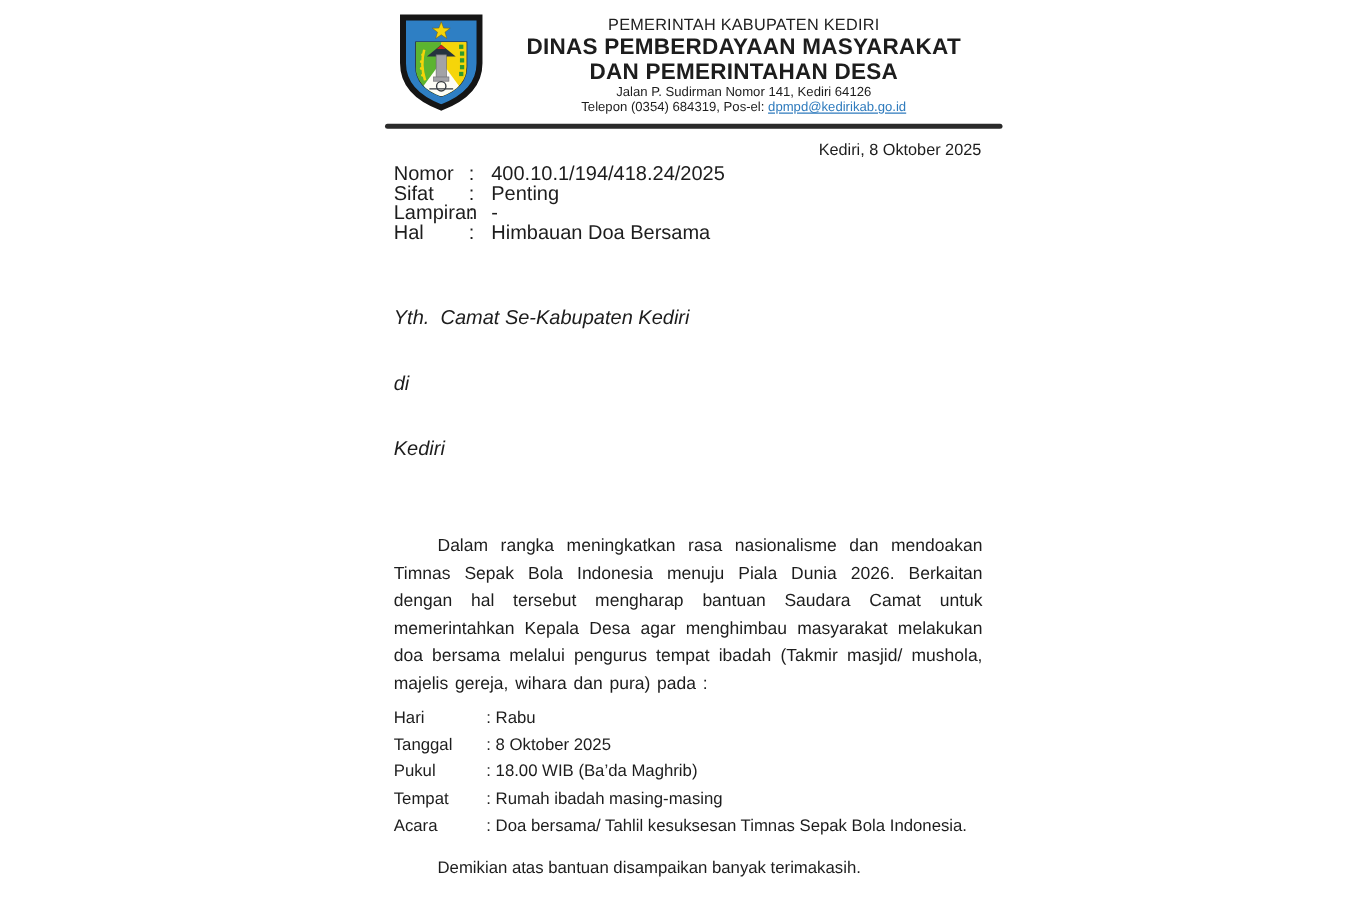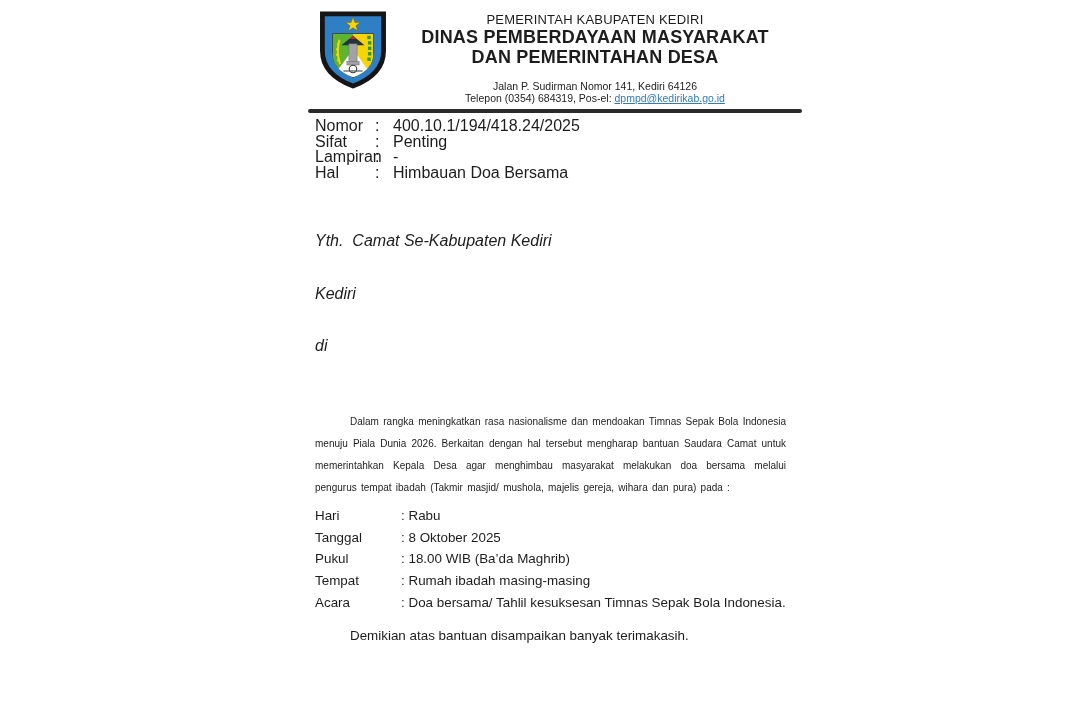--- a/index.html
+++ b/index.html
@@ -11,40 +11,40 @@
     color:#1d1d1d;
   }
   .letter { position:absolute; left:308px; top:0; width:494px; height:720px; }
 
   
   .letterhead { display:flex; padding-top:9px; }
   .logo-wrap { width:80px; flex:0 0 80px; padding-left:11px; padding-top:2px; }
   .head-text { flex:1; text-align:center; padding-top:3px; }
   .h-line1 { font-size:13px; line-height:15px; letter-spacing:.2px; }
   .h-line2, .h-line3 { font-size:18px; font-weight:bold; line-height:20px; letter-spacing:.2px; }
-  .h-addr { font-size:10.5px; line-height:12px; margin-top:13px;text-align:center; }
+  .h-addr { font-size:10.5px; line-height:12px; margin-top:1px;text-align:center; }
   .h-tel  { font-size:10.5px; line-height:12px; }
   .h-web  { font-size:10.5px; line-height:12px; }
   .link { color:#2f7bbd; text-decoration:underline; }
   .rule { height:4px; background:#2a2a2a; margin-top:5px; border-radius:2px; }
 
   
   .dateline { text-align:right; padding-right:17px; margin-top:9px; font-size:13px; line-height:15px; }
   .meta { margin-top:5px; padding-left:7px; font-size:16px; }
   .meta-row { display:grid; grid-template-columns:60px 18px auto; line-height:15.6px; }
   .recipient { margin-top:17px; padding-left:7px; font-size:16px; line-height:17.5px; white-space:pre-wrap;font-style:italic; }
 
   
   .body-par {
     margin-top:21px; padding:0 16px 0 7px;
-    font-size:10px; line-height:22px;
+    font-size:14px; line-height:22px;
     text-align:justify; text-indent:35px; word-spacing:1.5px;
   }
   .details { margin-top:6px; padding-left:7px; font-size:13.4px; }
-  .detail-row { display:grid; grid-template-columns:74px auto; line-height:21.8px;gap:12px; }
+  .detail-row { display:grid; grid-template-columns:74px auto; line-height:21.8px; }
   .closing { margin-top:11px; padding-left:7px; font-size:13.4px; line-height:22px; text-indent:35px; }
 </style>
 </head>
 <body>
 
 <div class="page">
   <div class="letter">
 
     <div class="letterhead">
       <div class="logo-wrap">
@@ -90,20 +90,21 @@
       <div class="head-text">
         <div class="h-line1">PEMERINTAH KABUPATEN KEDIRI</div>
         <div class="h-line2">DINAS PEMBERDAYAAN MASYARAKAT</div>
         <div class="h-line3">DAN PEMERINTAHAN DESA</div>
         <div class="h-addr">Jalan P. Sudirman Nomor 141, Kediri 64126</div>
         <div class="h-tel"><span>Telepon (0354) 684319, Pos-el: </span><span class="link">dpmpd@kedirikab.go.id</span></div>
       </div>
     </div>
     <div class="rule"></div>
 
+    <div class="dateline">Kediri, 8 Oktober 2025</div>
 
     <div class="meta">
       <div class="meta-row">
         <span>Nomor</span>
         <span>:</span>
         <span>400.10.1/194/418.24/2025</span>
       </div>
       <div class="meta-row">
         <span>Sifat</span>
         <span>:</span>
@@ -116,22 +117,22 @@
       </div>
       <div class="meta-row">
         <span>Hal</span>
         <span>:</span>
         <span>Himbauan Doa Bersama</span>
       </div>
     </div>
 
     <div class="recipient">
       <div>Yth.  Camat Se-Kabupaten Kediri</div>
+      <div>di</div>
       <div>Kediri</div>
-      <div>di</div>
     </div>
 
     <div class="body-par">Dalam rangka meningkatkan rasa nasionalisme dan mendoakan Timnas Sepak Bola Indonesia menuju Piala Dunia 2026. Berkaitan dengan hal tersebut mengharap bantuan Saudara Camat untuk memerintahkan Kepala Desa agar menghimbau masyarakat melakukan doa bersama melalui pengurus tempat ibadah (Takmir masjid/ mushola, majelis gereja, wihara dan pura) pada :</div>
 
     <div class="details">
       <div class="detail-row">
         <span>Hari</span>
         <span><span>:</span> <span>Rabu</span></span>
       </div>
       <div class="detail-row">

